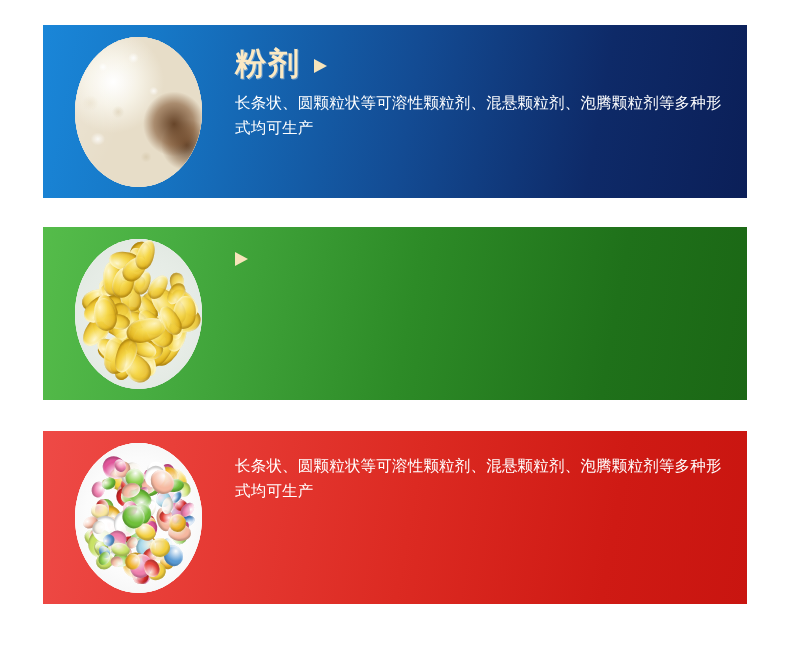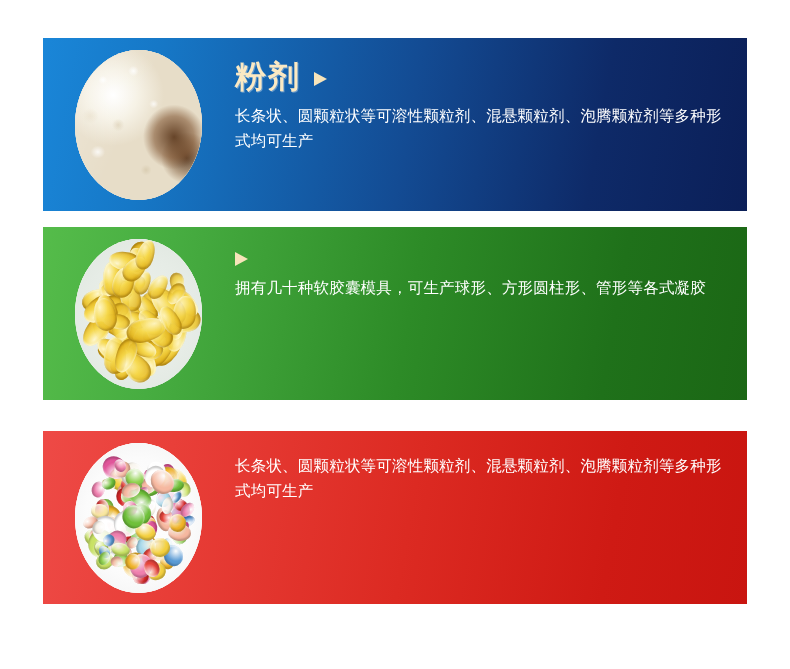--- a/index.html
+++ b/index.html
@@ -20,21 +20,21 @@
     background: #ffffff;
   }
   .card {
     position: absolute;
     left: 43px;
     width: 704px;
     height: 173px;
     overflow: hidden;
     box-sizing: border-box;
   }
-  .card-powder   { top: 38px;  background: linear-gradient(100deg, #1a86d8 0%, #1678c7 16%, #134b93 52%, #0e2a68 78%, #0b1f58 100%); }
+  .card-powder   { top: 25px;  background: linear-gradient(100deg, #1a86d8 0%, #1678c7 16%, #134b93 52%, #0e2a68 78%, #0b1f58 100%); }
   .card-gel      { top: 227px; background: linear-gradient(100deg, #55bc4a 0%, #47ad41 18%, #2d8b27 52%, #1f711a 80%, #1b6715 100%); }
   .card-tablet   { top: 431px; background: linear-gradient(100deg, #ee4a46 0%, #e93f39 18%, #dc2a22 52%, #cf1a14 80%, #c91510 100%); }
 
   
   .photo {
     position: absolute;
     left: 32px;
     top: 12px;
     width: 127px;
     height: 150px;
@@ -234,21 +234,20 @@
           <span class="gel-drop" style="left: 59.314%; top: 23.2172%; width: 12.2705%; height: 17.3176%; transform: rotate(35deg); opacity: 0.82;"></span>
           <span class="gel-drop" style="left: 77.2207%; top: 37.9287%; width: 17.926%; height: 22.2913%; transform: rotate(7deg); opacity: 0.83;"></span>
           <span class="gel-drop" style="left: 47.1891%; top: 47.5257%; width: 17.9053%; height: 26.4328%; transform: rotate(75deg); opacity: 0.89;"></span>
           <span class="gel-drop" style="left: 68.2799%; top: 43.869%; width: 13.5914%; height: 20.606%; transform: rotate(330deg); opacity: 0.84;"></span>
         </div>
     </div>
     <div class="text-col">
       <div class="title-row">
         <span class="arrow-icon"></span>
       </div>
-      <div class="desc">拥有几十种软胶囊模具，可生产球形、方形圆柱形、管形等各式凝胶</div>
     </div>
   </div>
 
   <div class="card card-tablet">
     <div class="photo">
       <div class="photo-inner ph-tab" id="tab-photo">
           <span class="pill" style="left: 15.9856%; top: 71.926%; width: 15.4964%; height: 9.00513%; background: radial-gradient(at 34% 28%, rgba(255, 255, 255, 0.75) 0%, rgb(247, 242, 232) 52%, rgb(247, 242, 232) 100%); transform: rotate(341deg);"></span>
           <span class="pill" style="left: 74.7878%; top: 43.3509%; width: 13.4685%; height: 10.5202%; background: radial-gradient(at 34% 28%, rgba(255, 255, 255, 0.75) 0%, rgb(91, 155, 213) 52%, rgb(91, 155, 213) 100%); transform: rotate(121deg);"></span>
           <span class="pill" style="left: 36.1108%; top: 61.905%; width: 10.0174%; height: 5.32951%; background: radial-gradient(at 34% 28%, rgba(255, 255, 255, 0.75) 0%, rgb(247, 242, 232) 52%, rgb(247, 242, 232) 100%); transform: rotate(65deg);"></span>
           <span class="pill" style="left: 36.3531%; top: 50.1383%; width: 16.2386%; height: 13.0823%; background: radial-gradient(at 34% 28%, rgba(255, 255, 255, 0.75) 0%, rgb(111, 192, 58) 52%, rgb(111, 192, 58) 100%); transform: rotate(34deg);"></span>

